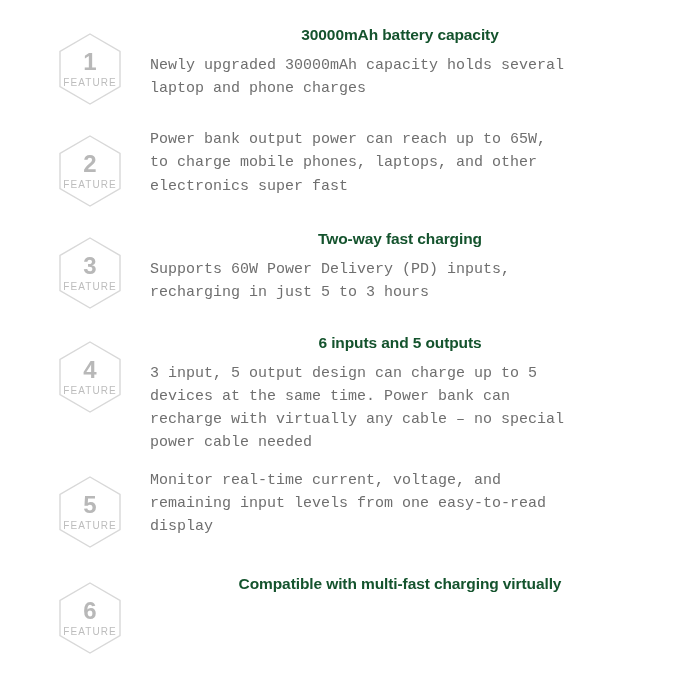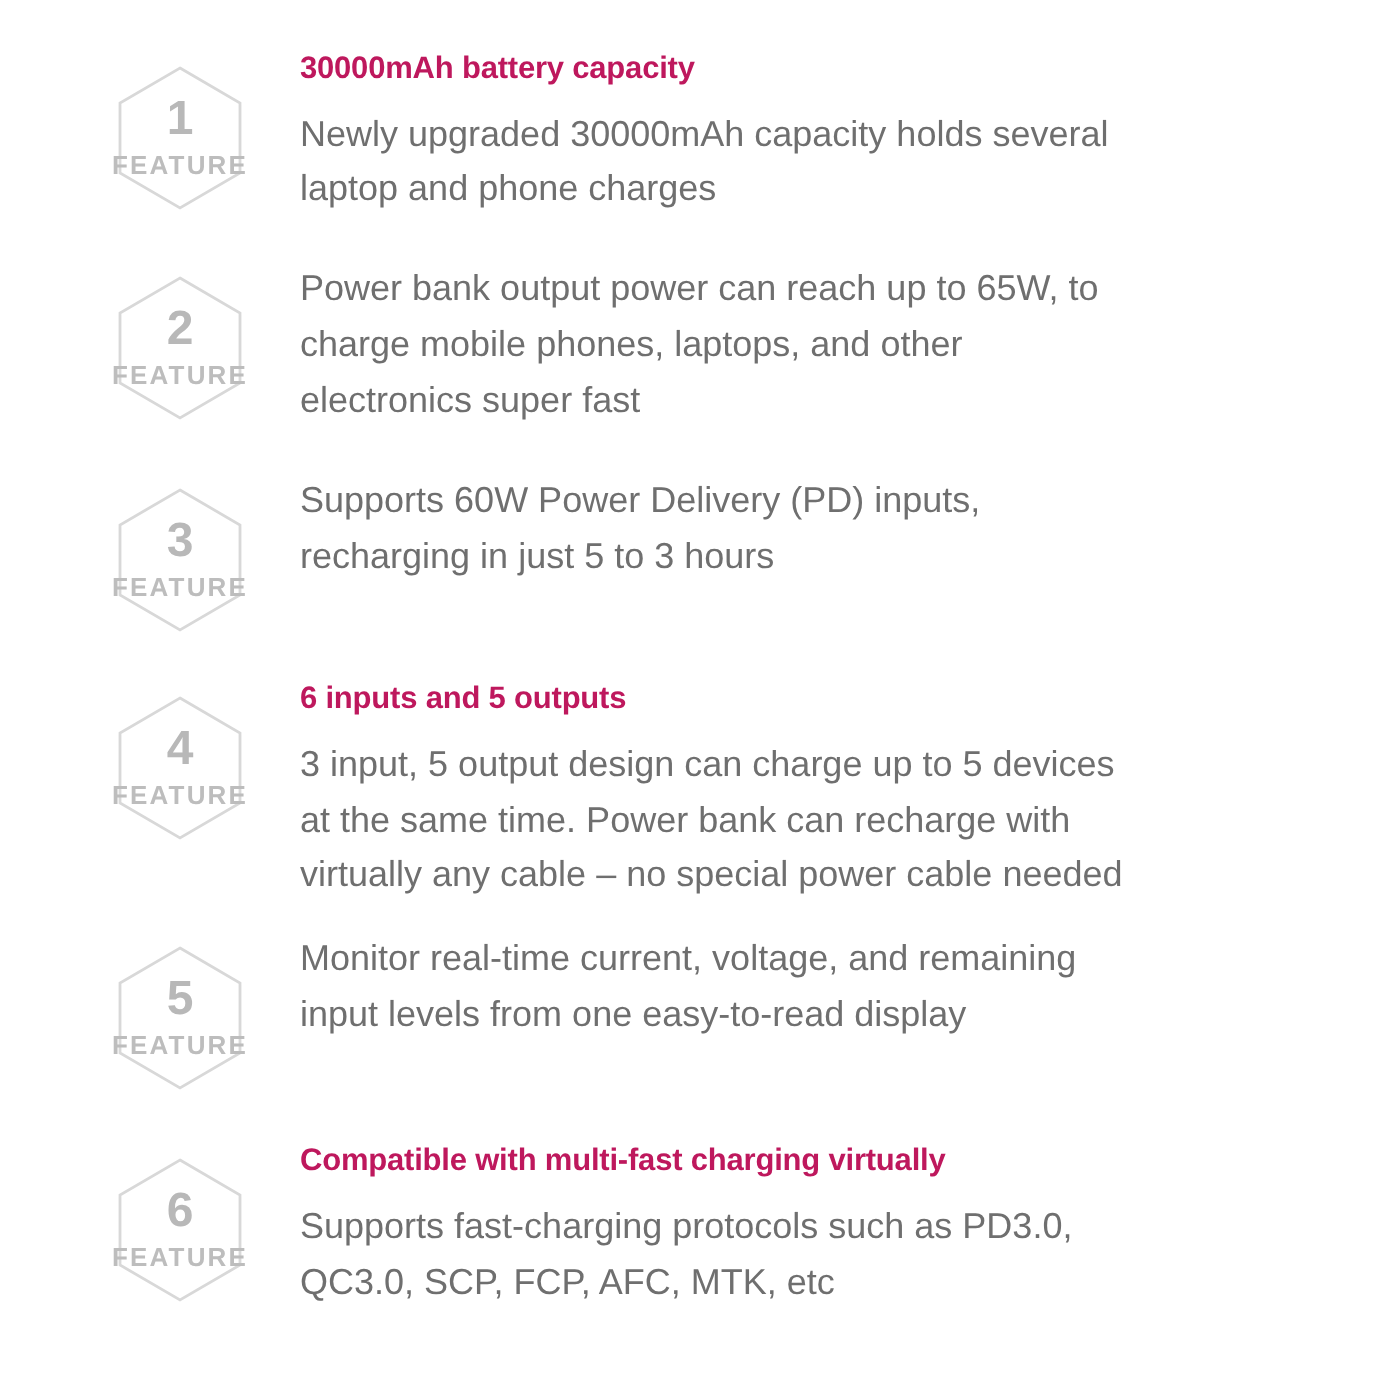--- a/index.html
+++ b/index.html
@@ -53,46 +53,48 @@
     justify-content: center;
   }
   .hex-num {
     font-size: 24px;
     font-weight: 700;
     color: #b8b8b8;
     line-height: 1;
     letter-spacing: 0px;
   }
   .hex-label {
-    font-size: 13px;
+    font-size: 10px;
     letter-spacing: 1.1px;
     color: #bdbdbd;
     margin-top: 3px;
-    font-weight: 700;
+    font-weight: 400;
   }
   .text-cell {
     flex: 1 1 auto;
     padding-top: 0px;
     padding-right: 20px;
   }
   .feature-title {
     font-size: 15.5px;
     font-weight: 700;
-    color: #be185d;
+    color: #14532d;
     margin: 0 0 9px 0;
     line-height: 1.2;
     letter-spacing: -0.1px;
+    text-align: center;
   }
   .feature-desc {
-    font-size: 18px;
+    font-size: 15px;
     color: #6f6f6f;
     line-height: 1.55;
     margin: 0;
     max-width: 420px;
     letter-spacing: 0px;
+    font-family: Liberation Mono, monospace;
   }
   
   .r1 { margin-top: 8px; }
   .r2 { margin-top: 22px; }
   .r3 { margin-top: 22px; }
   .r4 { margin-top: 24px; }
   .r5 { margin-top: 14px; }
   .r6 { margin-top: 26px; }
 </style>
 </head>
@@ -141,20 +143,21 @@
         <svg width="66" height="74" viewBox="0 0 66 74">
           <polygon points="33,2 63,19.5 63,54.5 33,72 3,54.5 3,19.5" fill="none" stroke="#d8d8d8" stroke-width="1.4"></polygon>
         </svg>
         <div class="hex-inner">
           <div class="hex-num">3</div>
           <div class="hex-label">FEATURE</div>
         </div>
       </div>
     </div>
     <div class="text-cell">
+      <h3 class="feature-title">Two-way fast charging</h3>
       <p class="feature-desc">Supports 60W Power Delivery (PD) inputs, recharging in just 5 to 3 hours</p>
     </div>
   </div>
 
   <div class="feature-row r4">
     <div class="badge-cell">
       <div class="hexwrap">
         <svg width="66" height="74" viewBox="0 0 66 74">
           <polygon points="33,2 63,19.5 63,54.5 33,72 3,54.5 3,19.5" fill="none" stroke="#d8d8d8" stroke-width="1.4"></polygon>
         </svg>
@@ -194,17 +197,16 @@
           <polygon points="33,2 63,19.5 63,54.5 33,72 3,54.5 3,19.5" fill="none" stroke="#d8d8d8" stroke-width="1.4"></polygon>
         </svg>
         <div class="hex-inner">
           <div class="hex-num">6</div>
           <div class="hex-label">FEATURE</div>
         </div>
       </div>
     </div>
     <div class="text-cell">
       <h3 class="feature-title">Compatible with multi-fast charging virtually</h3>
-      <p class="feature-desc">Supports fast-charging protocols such as PD3.0, QC3.0, SCP, FCP, AFC, MTK, etc</p>
     </div>
   </div>
 
 </div>
 
 </body></html>

